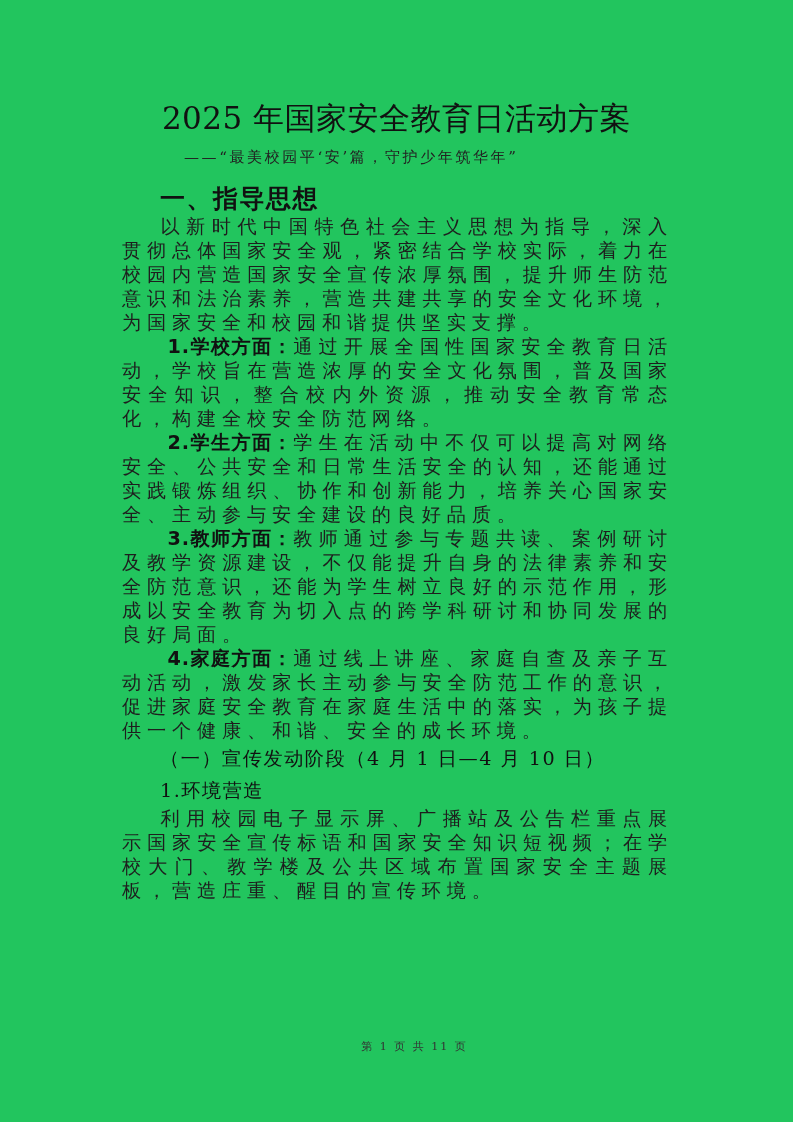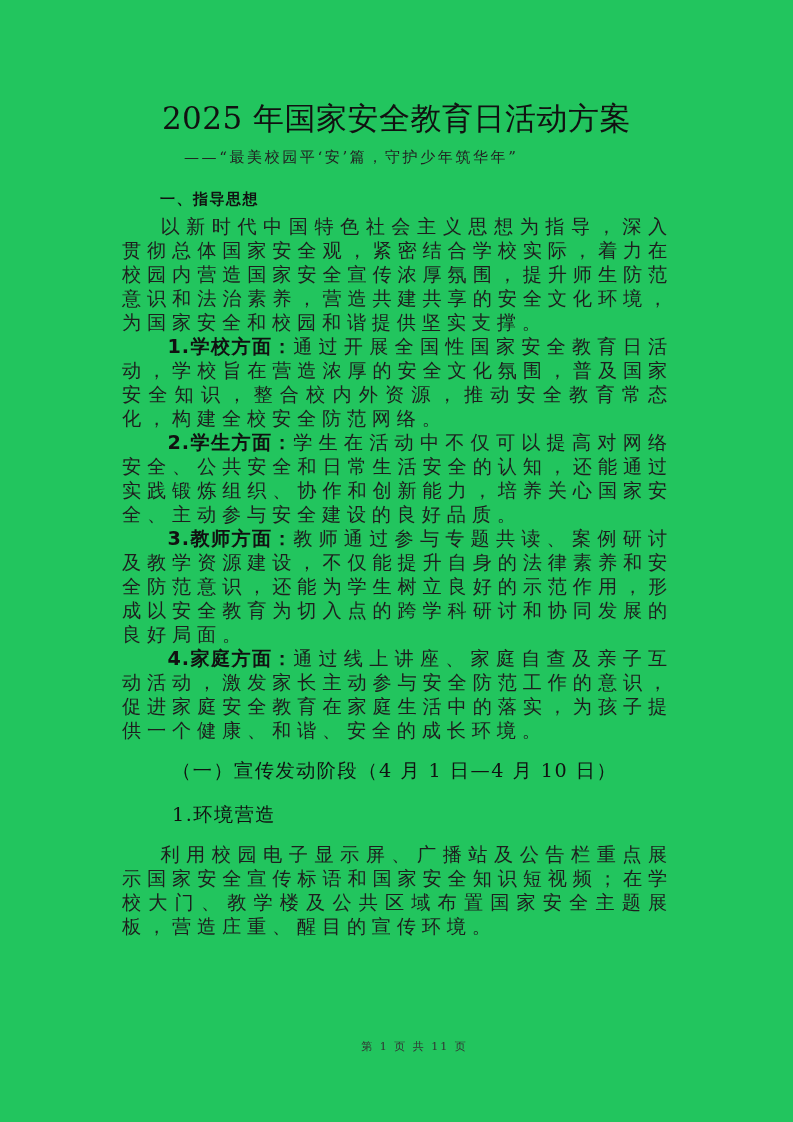--- a/index.html
+++ b/index.html
@@ -55,33 +55,33 @@
   .p {
     font-size: 19.2px;
     line-height: 24px;
     letter-spacing: 5.8px;
     text-align: justify;
     text-indent: 2em;
     margin: 0;
     color: #1e1e1e;
   }
   .h {
-    font-size: 15px;
+    font-size: 25px;
     line-height: 32px;
     margin: 0;
     padding-left: 38px;
     letter-spacing: 1.5px;
     font-weight: bold;
     color: #111;
     font-family: "DejaVu Sans", "Liberation Sans", sans-serif;
   }
   .h2 {
     font-size: 19.2px;
     line-height: 32px;
-    margin: 12px;
+    margin: 0;
     padding-left: 38px;
     letter-spacing: 1.5px;
     color: #111;
   }
   .lead {
     font-weight: bold;
     font-family: "DejaVu Sans", "Liberation Sans", sans-serif;
     letter-spacing: 1px;
     color: #111;
     margin-left: 7px;

